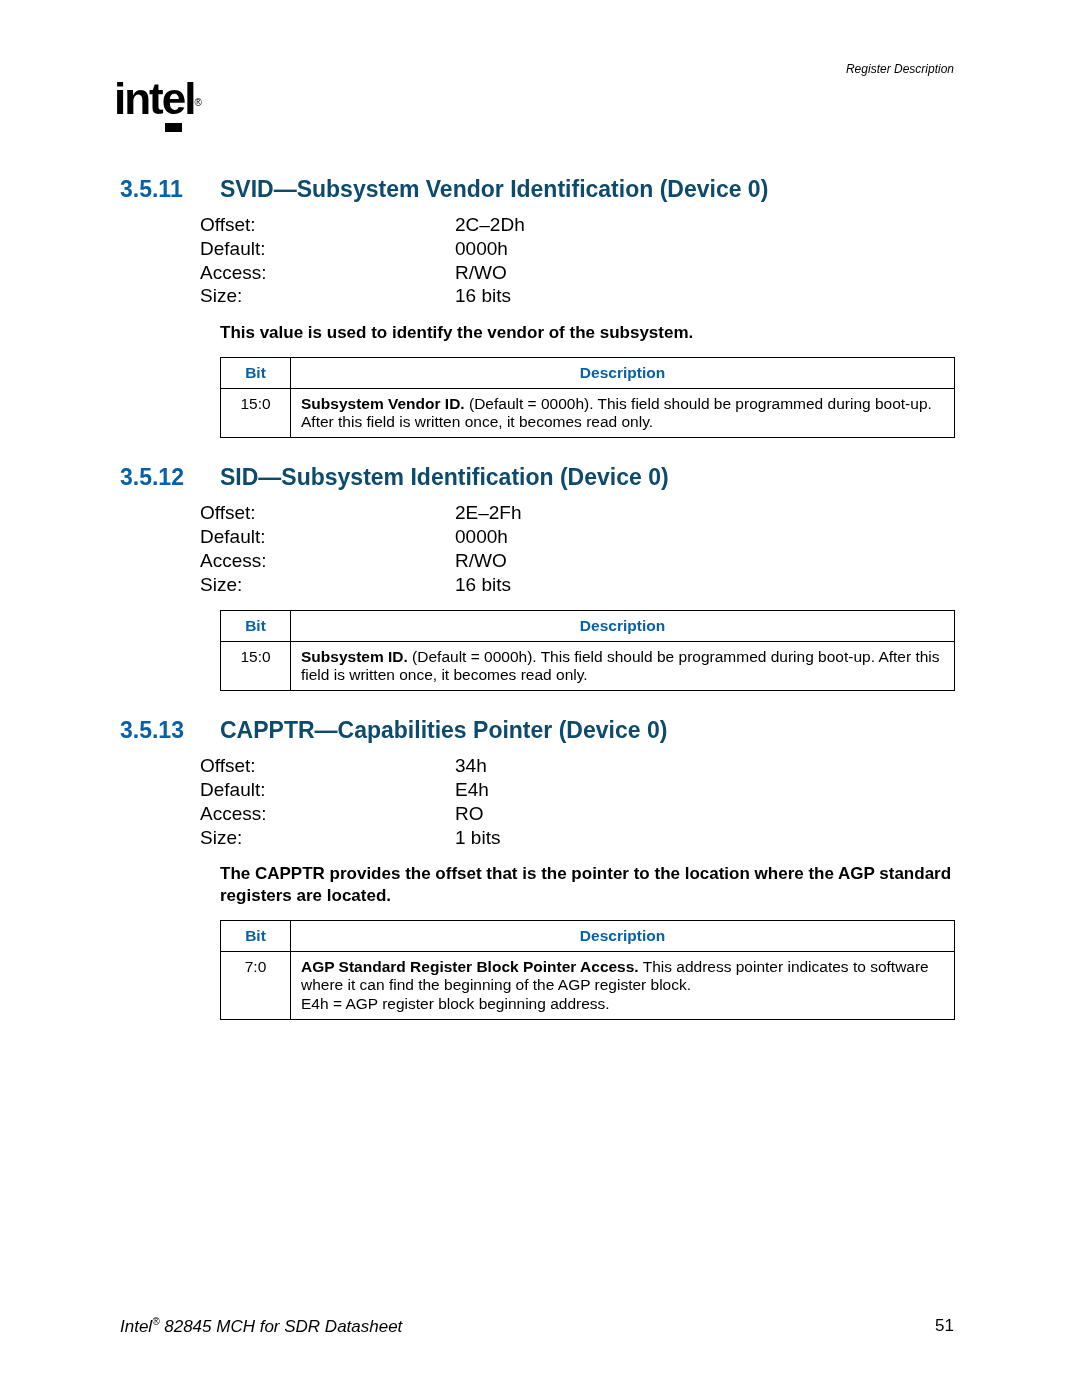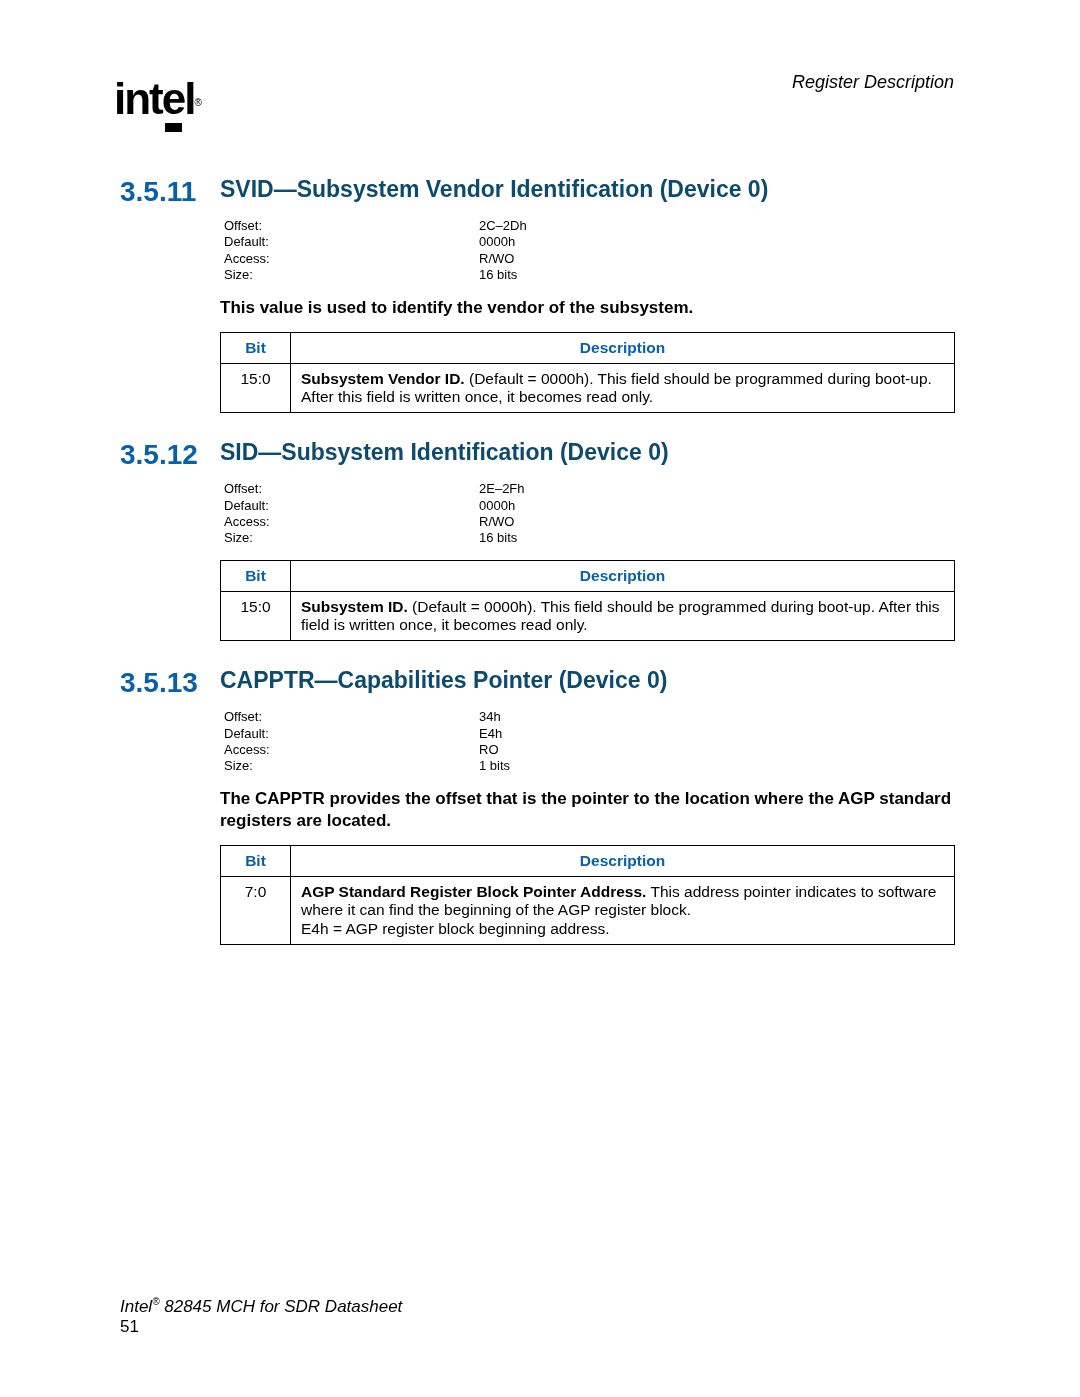--- a/index.html
+++ b/index.html
@@ -7,24 +7,24 @@
     width: 1080px;
     height: 1397px;
     background: #fff;
     font-family: Arial, Helvetica, sans-serif;
     color: #000;
     position: relative;
     padding: 60px 120px 60px 120px;
   }
   .header-right {
     position: absolute;
-    top: 72px;
+    top: 62px;
     right: 126px;
     font-style: italic;
-    font-size: 18px;
+    font-size: 12px;
   }
   .logo {
     position: absolute;
     top: 74px;
     left: 114px;
     font-family: 'Arial Black', Arial, sans-serif;
     font-weight: 900;
     font-size: 44px;
     letter-spacing: -2px;
   }
@@ -46,32 +46,32 @@
   .sec {
     margin-bottom: 26px;
   }
   .sec-head {
     display: flex;
     margin-bottom: 10px;
   }
   .sec-num {
     color: #0860A8;
     font-weight: bold;
-    font-size: 28px;
+    font-size: 23px;
     width: 100px;
     flex-shrink: 0;
   }
   .sec-title {
     color: #0c4a6e;
     font-weight: bold;
     font-size: 23px;
   }
   .meta {
-    margin-left: 104px;
-    font-size: 13px;
+    margin-left: 80px;
+    font-size: 19px;
     line-height: 1.25;
     margin-bottom: 14px;
   }
   .meta-row { display: flex; }
   .meta-label { width: 255px; }
   .meta-value { }
   .intro {
     margin-left: 100px;
     font-size: 17px;
     margin-bottom: 14px;
@@ -103,21 +103,20 @@
   .tbl td p { margin-top: 1px; }
   .footer {
     position: absolute;
     bottom: 60px;
     left: 120px;
     right: 126px;
     display: flex;
     justify-content: space-between;
     font-size: 17px;
     font-style: italic;
-    flex-direction: column;
   }
   .footer .docname sup { font-size: 10px; font-style: italic; }
   .footer .pagenum { font-style: normal; }
 </style>
 </head>
 <body>
 
 <div class="header-right">Register Description</div>
 
 <div class="logo">
@@ -227,21 +226,21 @@
     <div class="intro bold">The CAPPTR provides the offset that is the pointer to the location where the AGP standard registers are located.</div>
     <table class="tbl">
       <tbody>
           <tr>
         <th class="bit">Bit</th>
         <th>Description</th>
       </tr>
       <tr>
         <td class="bit">7:0</td>
         <td>
-          <span class="fieldname">AGP Standard Register Block Pointer Address.</span><span> This address pointer indicates to software where it can find the beginning of the AGP register block.</span>
+          <span class="fieldname">AGP Standard Register Block Pointer Access.</span><span> This address pointer indicates to software where it can find the beginning of the AGP register block.</span>
           <p>E4h = AGP register block beginning address.</p>
         </td>
       </tr>
     </tbody>
       </table>
   </div>
 
 </div>
 
 <div class="footer">

